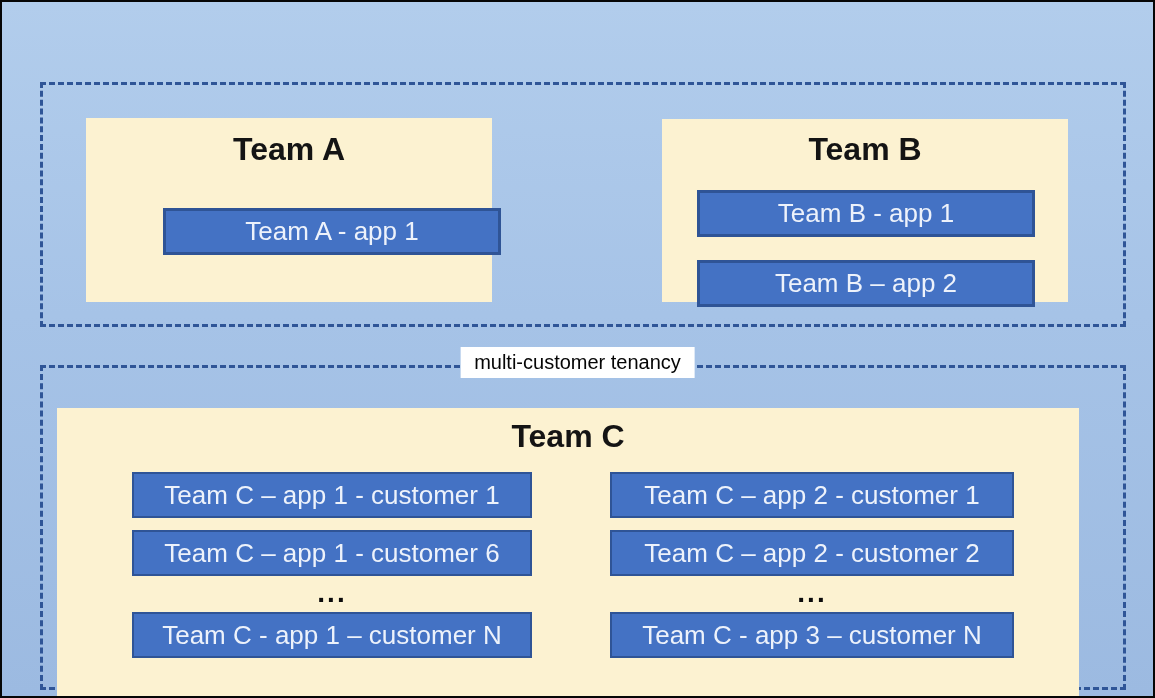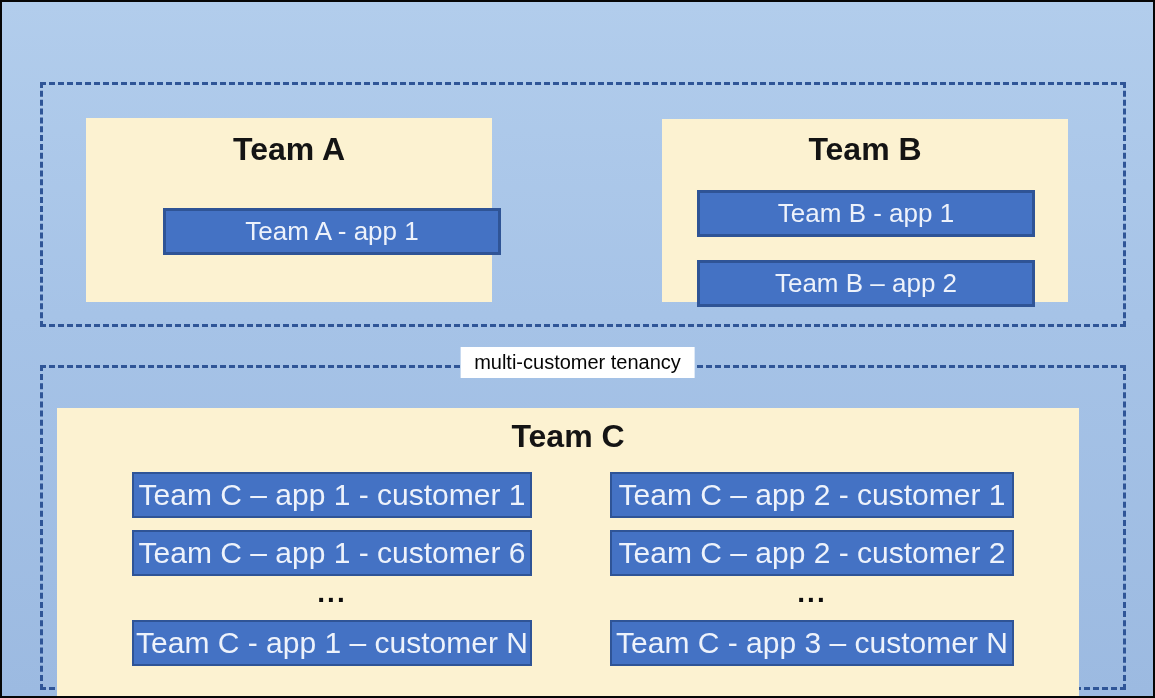--- a/index.html
+++ b/index.html
@@ -52,26 +52,26 @@
     position: absolute;
     background: #4472c4;
     border: 3px solid #2f5496;
     color: #edf2fb;
     display: flex; align-items: center; justify-content: center;
     font-size: 26px; white-space: nowrap;
   }
   .team-a .app-1 { left: 34px; top: 90px;  width: 338px; height: 47px; margin-left: 43px; }
   .team-b .app-1 { left: 35px; top: 71px;  width: 338px; height: 47px; }
   .team-b .app-2 { left: 35px; top: 121px; width: 338px; height: 47px; margin-top: 20px; }
-  .team-c .app-box { border-width: 2px; font-size: 30px; }
+  .team-c .app-box { border-width: 2px; font-size: 26px; }
   .col-1 .app-box { left: 75px;  width: 400px; height: 46px; }
   .col-2 .app-box { left: 553px; width: 404px; height: 46px; }
   .row-1 { top: 64px; }
   .row-2 { top: 122px; }
-  .row-n { top: 212px; }
+  .row-n { top: 204px; }
   .ellipsis {
     position: absolute; top: 165px; height: 40px; line-height: 40px;
     text-align: center; font-size: 28px; font-weight: 700; color: #0d0d0d;
     letter-spacing: 2px;
   }
   .col-1 .ellipsis { left: 75px;  width: 400px; }
   .col-2 .ellipsis { left: 553px; width: 404px; }
 </style>
 </head>
 <body>

